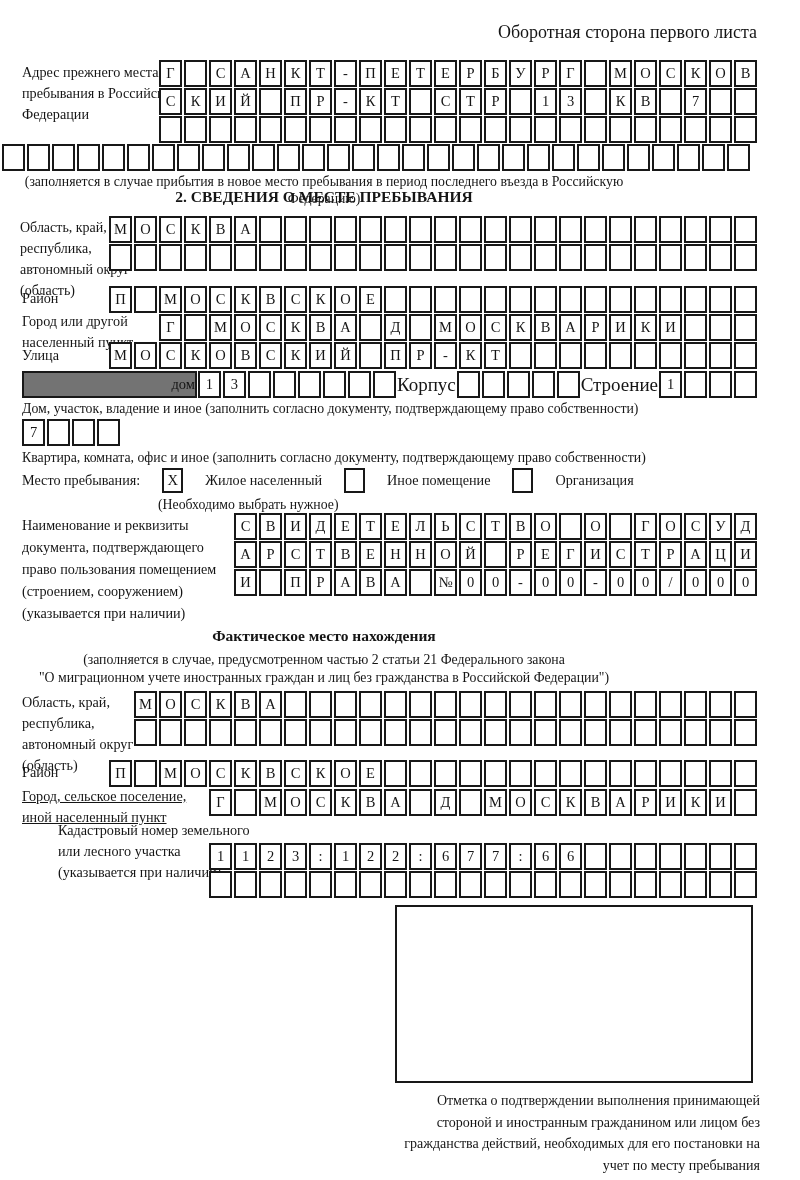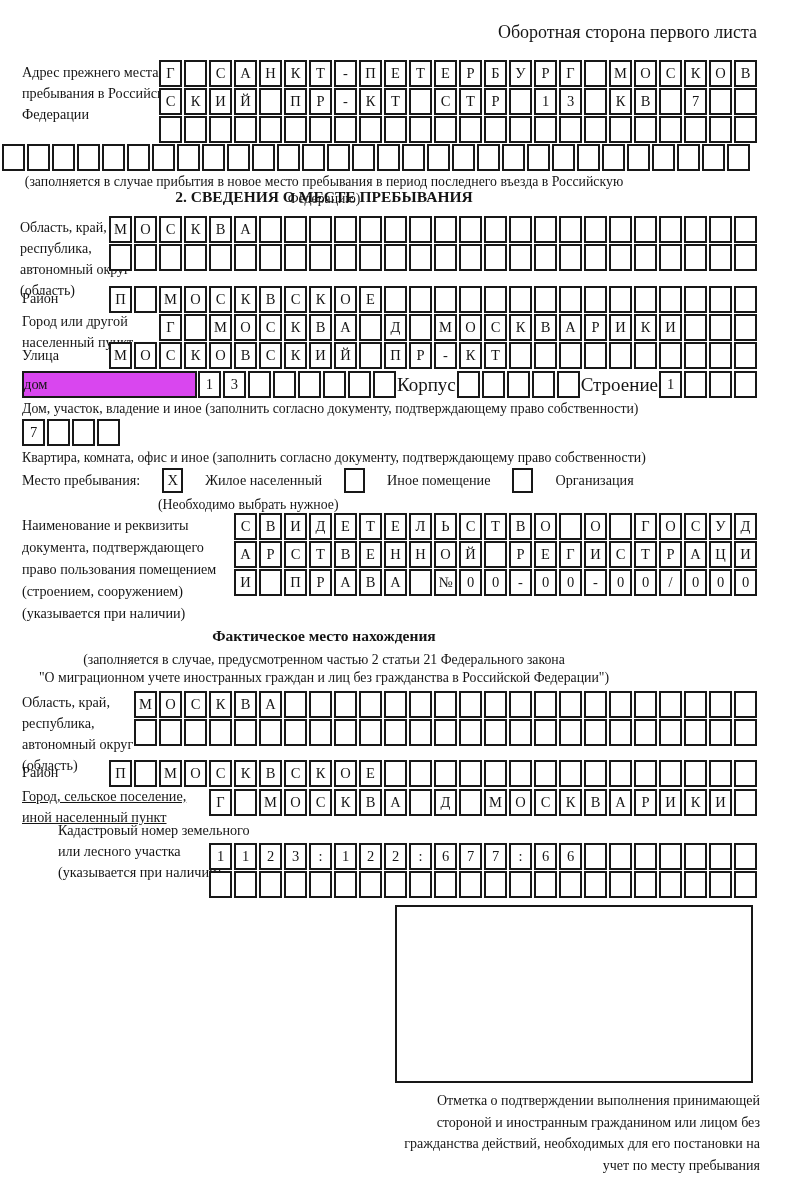--- a/index.html
+++ b/index.html
@@ -8,22 +8,22 @@
   .abs{position:absolute;}
   .lbl{font-size:14.2px;line-height:21px;}
   .note{font-size:13.8px;line-height:17px;}
   .ctr{left:0;width:648px;text-align:center;}
   .ttl{font-weight:bold;font-size:15.5px;}
   
   .boxrow{display:flex;gap:2px;}
   .rrow{position:absolute;right:43px;}
   .box{flex:0 0 auto;width:19px;height:23px;border:2px solid #181818;
        text-align:center;font-size:14.5px;line-height:23px;background:#fff;}
-  .widebox{height:23px;border:2px solid #181818;text-align:left;
-       font-size:14.5px;line-height:23px;background:#d946ef;}
+  .widebox{height:23px;border:2px solid #181818;text-align:right;
+       font-size:14.5px;line-height:23px;background:#737373;}
   .chk{width:17px;height:21px;border:2px solid #181818;text-align:center;
        font-size:14.5px;line-height:21px;flex:0 0 auto;}
   
   .corner      {top:22px;right:43px;font-size:18px;}
   .addr-label  {top:62px;left:22px;width:165px;}
   .addr-r1{top:60px}.addr-r2{top:88px}.addr-r3{top:116px}
   .addr-r4     {top:144px;left:2px;}
   .addr-note   {top:173px;}
   .sec2-title  {top:188px;}
   .obl2-label  {top:217px;left:20px;width:118px;font-size:14px;}

